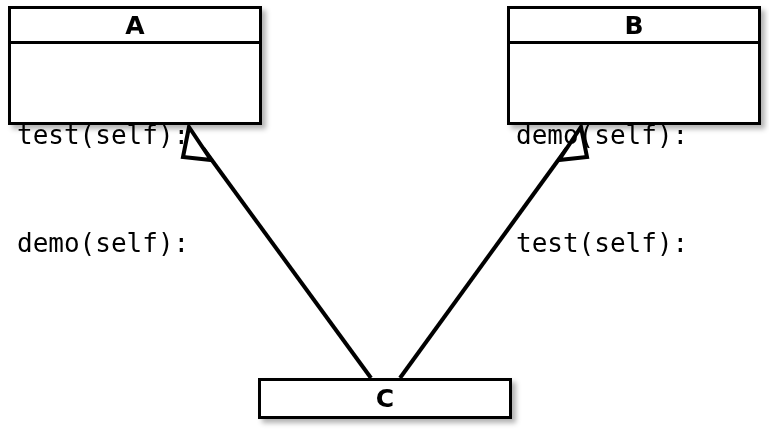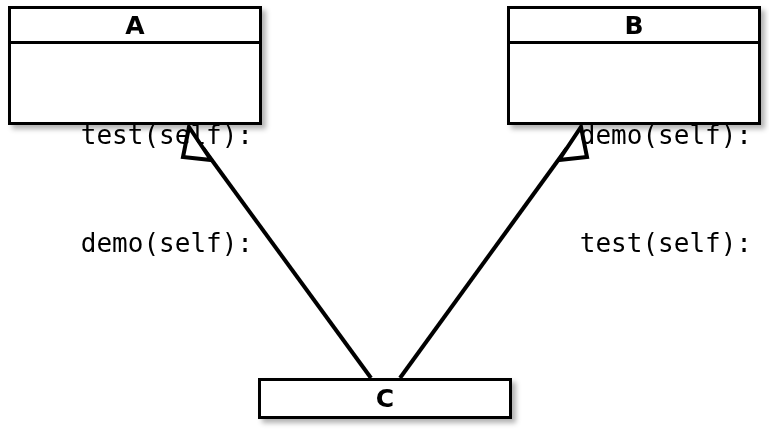--- a/index.html
+++ b/index.html
@@ -45,21 +45,21 @@
   .class-c .class-title {
     height: 100%;
   }
   .class-members {
     box-sizing: border-box;
     padding: 1px 6px 3px 6px;
     font-family: "DejaVu Sans Mono", monospace;
     font-size: 26px;
     line-height: 36px;
     color: #000000;
-    text-align: right;
+    text-align: left;
     white-space: pre;
     overflow: hidden;
   }
   .member-row {
     font-family: "DejaVu Sans Mono", monospace;
   }
   #edges-layer {
     position: absolute;
     left: 0;
     top: 0;

